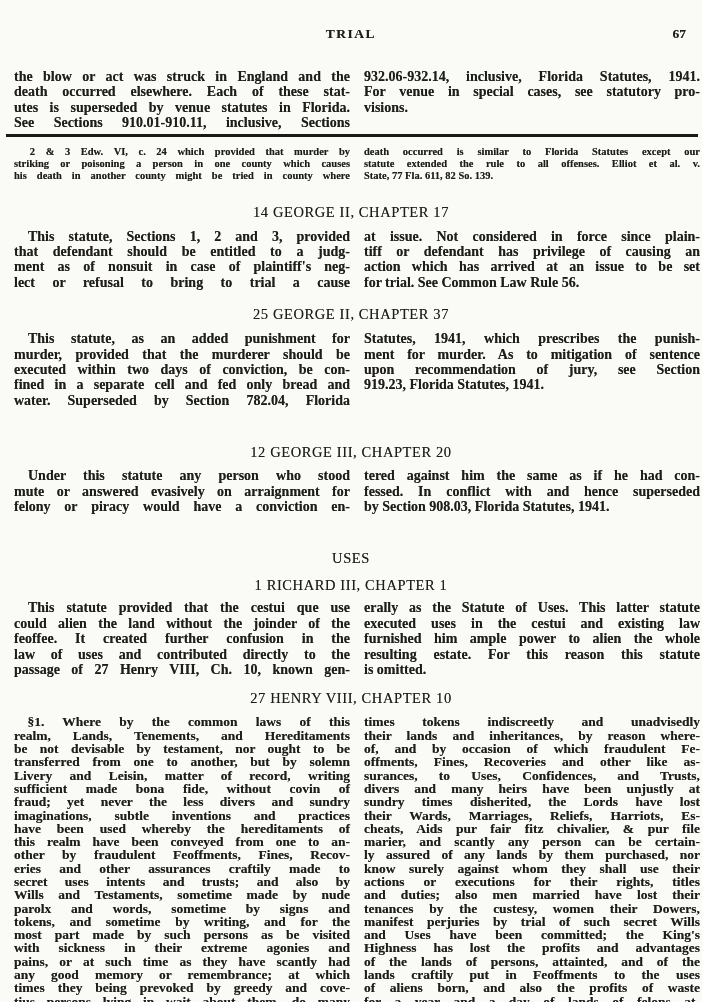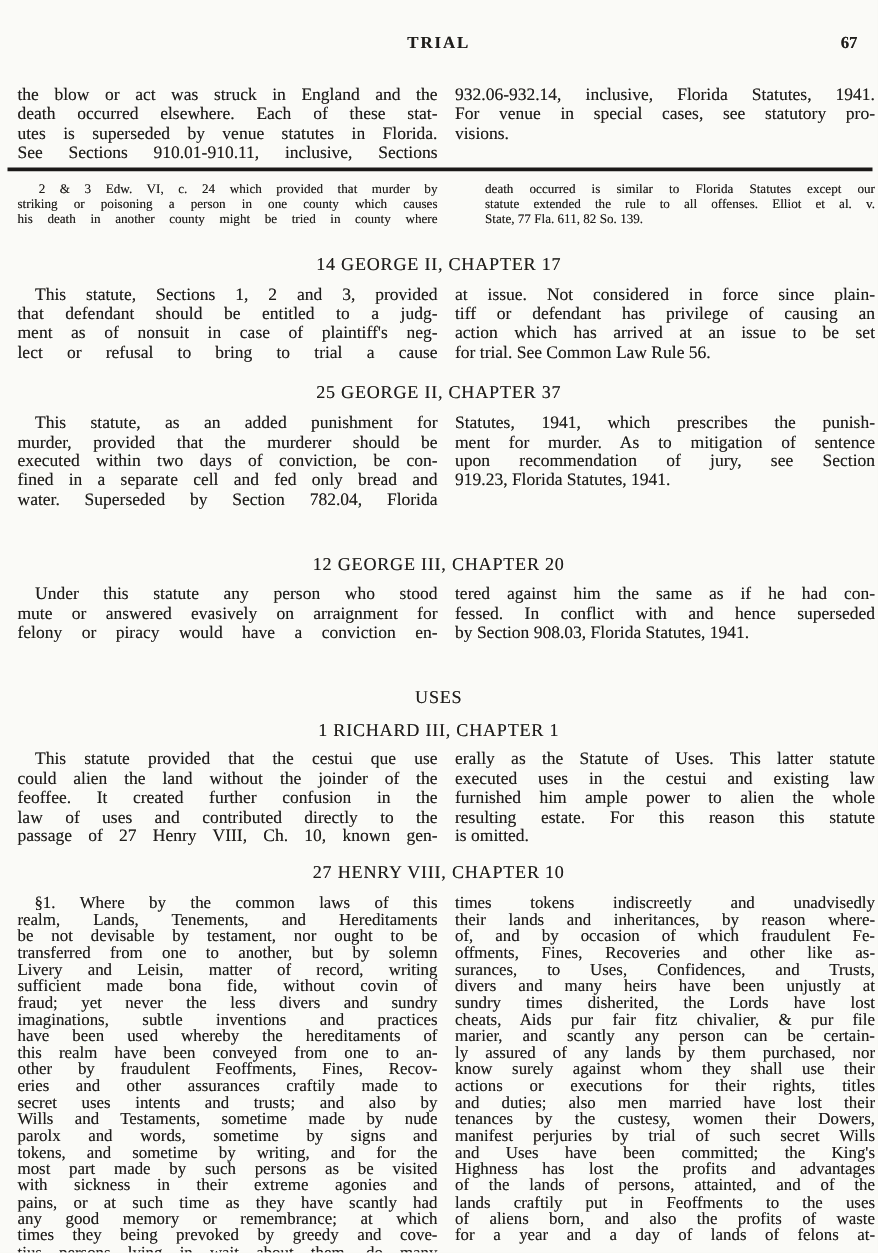--- a/index.html
+++ b/index.html
@@ -18,38 +18,38 @@
   }
   .header { position: relative; padding-top: 26px; height: 17px; padding-left: 36px; }
   .running-head {
     position: absolute; left: 0; right: 0; text-align: center;
     font-size: 13.5px; font-weight: bold; letter-spacing: 1.5px;
   }
   .page-num {
     position: absolute; right: 16px; top: 26px;
     font-size: 13.5px; font-weight: bold;
   }
-  .cols { display: flex; padding: 0 2px 0 14px; }
+  .cols { display: flex; padding: 0 2px 0 14px; font-weight: bold; }
   .col-l { width: 336px; flex: none; }
   .col-r { flex: 1; margin-left: 14px; }
   .ln {
     text-align: justify;
     text-align-last: justify;
     white-space: normal;
   }
   .ln.last { text-align-last: left; }
   .std .ln { font-size: 14px; line-height: 15.4px; }
   .dense .ln { font-size: 13.5px; line-height: 13.3px; }
   .footnote .ln { font-size: 10.5px; line-height: 12.3px; }
   .intro { margin-top: 26px; }
   .rule {
     margin: 3px 4px 0 6px; height: 3px;
     background: #1b1918; border: none;
   }
-  .footnote { margin-top: 9px; gap: 24px; }
+  .footnote { margin-top: 9px; }
   .sec-heading, .part-heading {
     text-align: center; font-size: 14.5px; letter-spacing: 0.6px;
     margin: 0; font-weight: normal; line-height: 16px;
   }
   .mt1 { margin-top: 21px; }
   .mt2 { margin-top: 16px; }
   .mt3 { margin-top: 36px; }
   .mt4 { margin-top: 11px; }
   .mt5 { margin-top: 13px; }
   .b1 { margin-top: 9px; }
@@ -197,20 +197,21 @@
           <div class="ln">tius persons lying in wait about them, do many</div>
         </div>
       <div class="col-r">
           <div class="ln">times tokens indiscreetly and unadvisedly</div>
           <div class="ln">their lands and inheritances, by reason where-</div>
           <div class="ln">of, and by occasion of which fraudulent Fe-</div>
           <div class="ln">offments, Fines, Recoveries and other like as-</div>
           <div class="ln">surances, to Uses, Confidences, and Trusts,</div>
           <div class="ln">divers and many heirs have been unjustly at</div>
           <div class="ln">sundry times disherited, the Lords have lost</div>
+          <div class="ln">their Wards, Marriages, Reliefs, Harriots, Es-</div>
           <div class="ln">cheats, Aids pur fair fitz chivalier, &amp; pur file</div>
           <div class="ln">marier, and scantly any person can be certain-</div>
           <div class="ln">ly assured of any lands by them purchased, nor</div>
           <div class="ln">know surely against whom they shall use their</div>
           <div class="ln">actions or executions for their rights, titles</div>
           <div class="ln">and duties; also men married have lost their</div>
           <div class="ln">tenances by the custesy, women their Dowers,</div>
           <div class="ln">manifest perjuries by trial of such secret Wills</div>
           <div class="ln">and Uses have been committed; the King's</div>
           <div class="ln">Highness has lost the profits and advantages</div>

